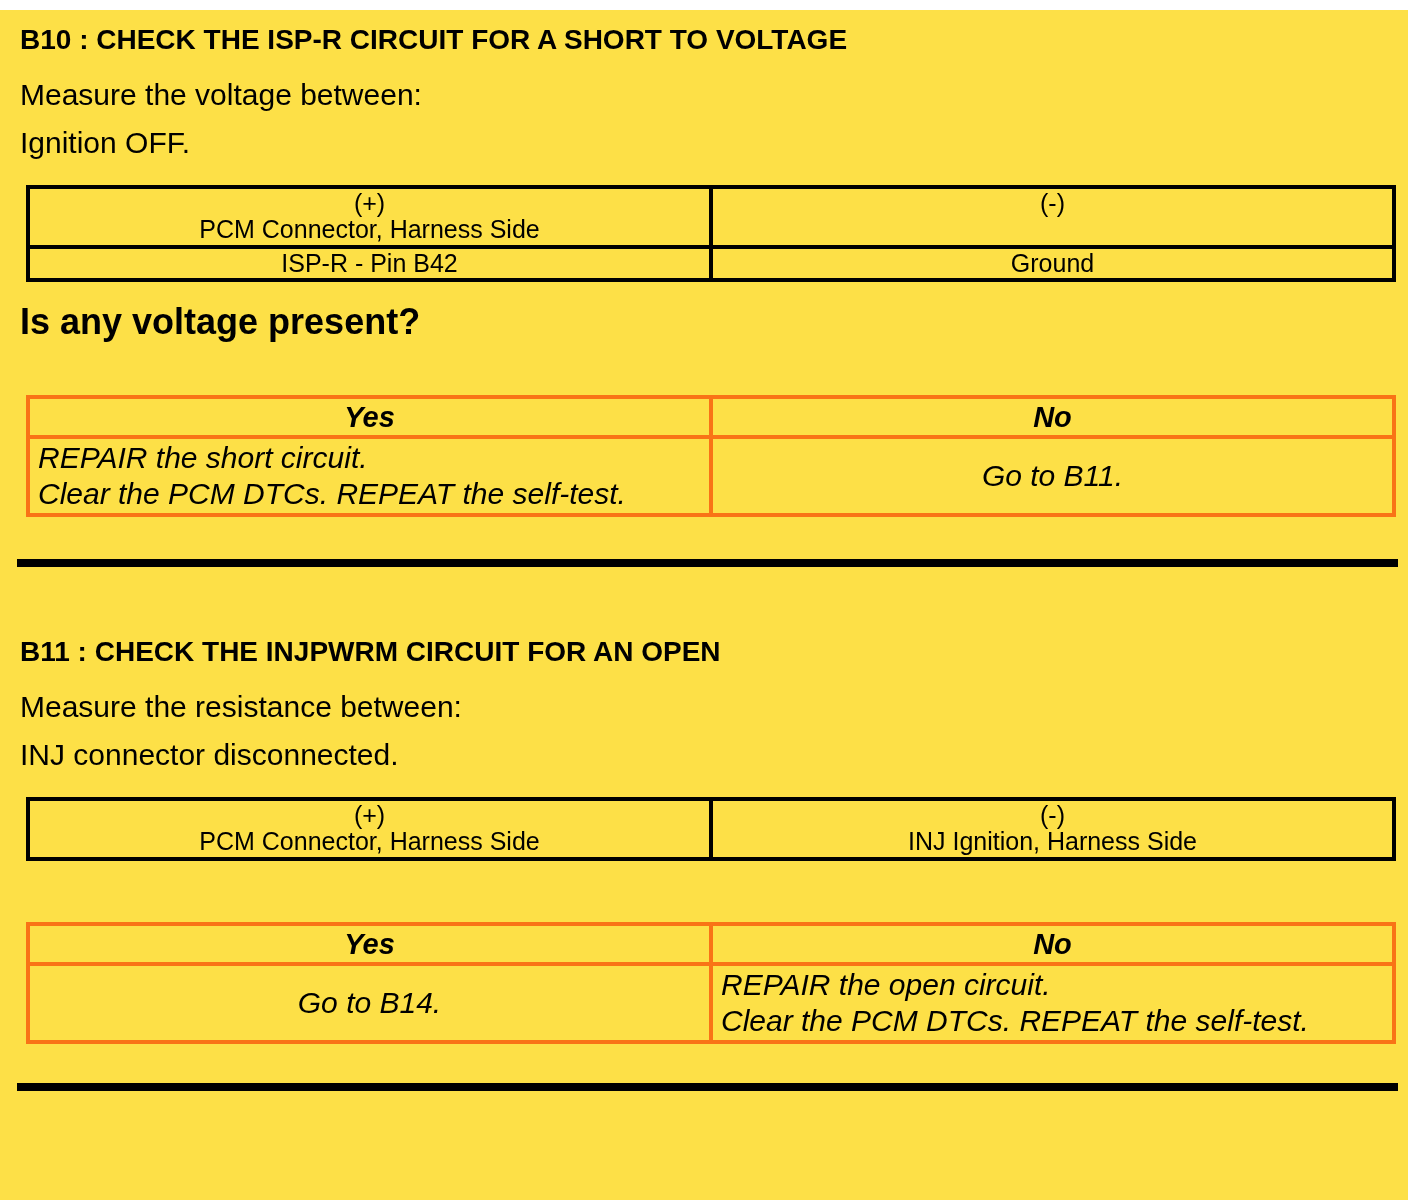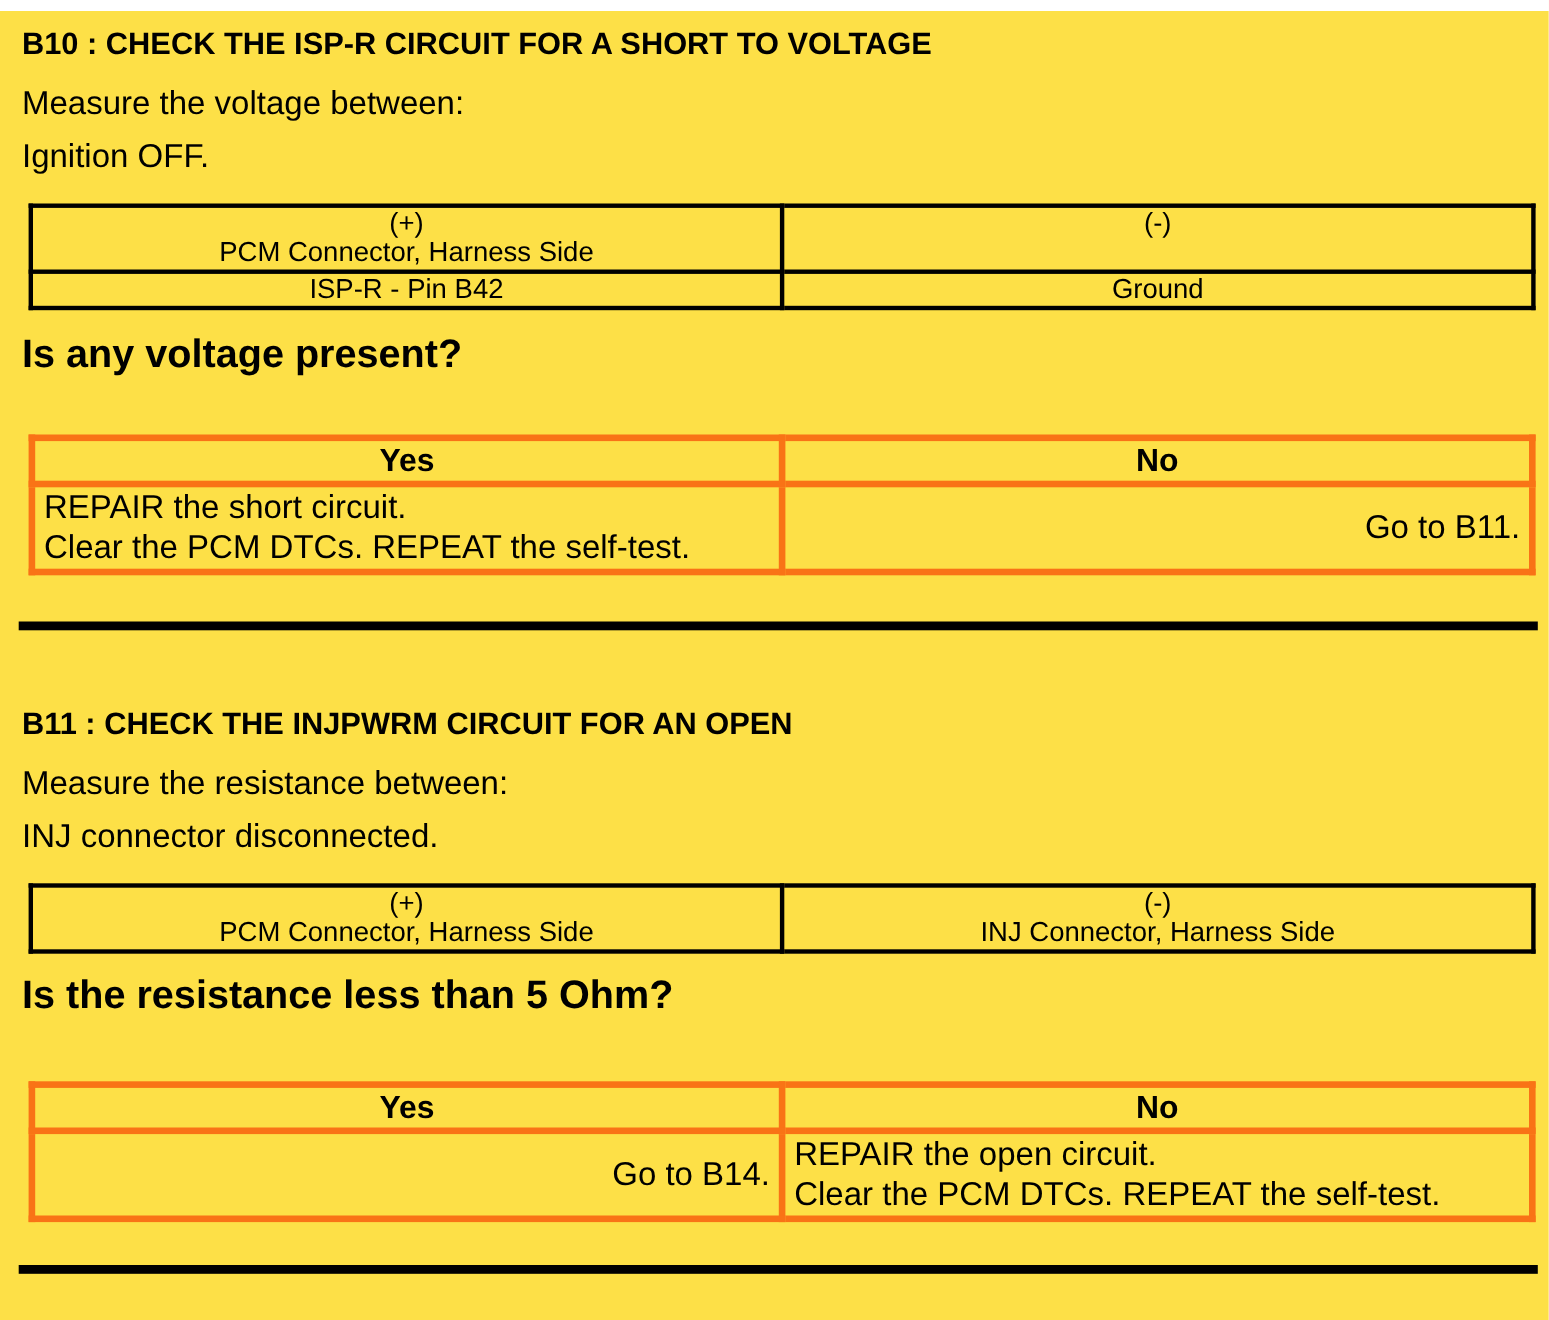--- a/index.html
+++ b/index.html
@@ -53,36 +53,37 @@
     line-height: 26px;
     padding: 1px 6px 3px 6px;
     vertical-align: top;
   }
   table.measure td.data-cell {
     padding: 1px 6px 2px 6px;
     vertical-align: middle;
   }
   
   table.decision td {
-    border: 6px solid #f97316;
+    border: 4px solid #f97316;
     width: 50%;
     font-size: 30px;
     line-height: 36px;
     padding: 1px 8px;
     vertical-align: middle;
+    font-style: italic;
   }
   table.decision td.head {
     font-weight: bold;
     font-size: 29px;
     text-align: center;
     line-height: 32px;
     padding: 2px 8px;
   }
   td.cell-left { text-align: left; }
-  td.cell-center { text-align: right; }
+  td.cell-center { text-align: center; }
   .hrule {
     height: 8px;
     background: #000000;
     width: 1381px;
     margin-left: -3px;
   }
   .q1 { margin-top: 22px; }
   .t-yesno1 { margin-top: 55px; }
   .rule1 { margin-top: 42px; }
   .heading2 { margin-top: 69px; }
@@ -156,27 +157,26 @@
 
     <table class="measure t-measure2">
       <tbody>
           <tr>
         <td>
           <div>(+)</div>
           <div>PCM Connector, Harness Side</div>
         </td>
         <td>
           <div>(-)</div>
-          <div>INJ Connector, Harness Side</div>
+          <div>INJ Ignition, Harness Side</div>
         </td>
       </tr>
     </tbody>
       </table>
 
-    <div class="question q2">Is the resistance less than 5 Ohm?</div>
 
     <table class="decision t-yesno2">
       <tbody>
           <tr>
         <td class="head">Yes</td>
         <td class="head">No</td>
       </tr>
       <tr>
         <td class="cell-center">
           <div>Go to B14.</div>

